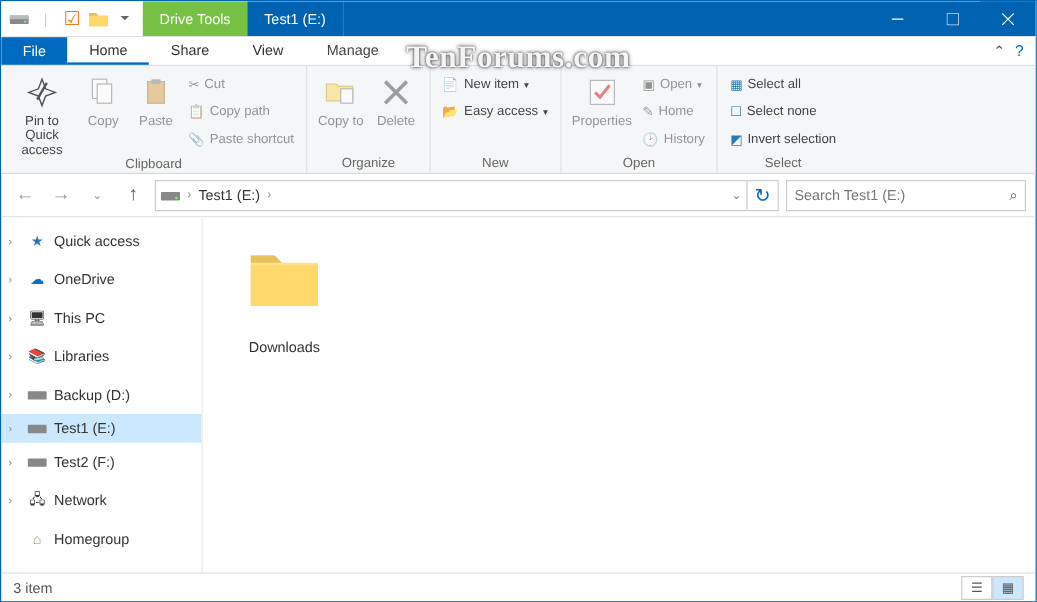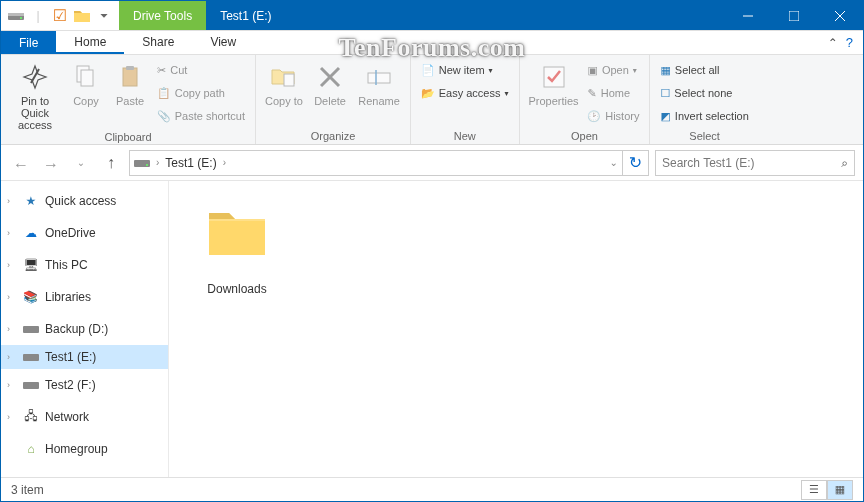--- a/index.html
+++ b/index.html
@@ -96,20 +96,21 @@
         </svg>
       </div>
   </div>
 </div>
 
 <div class="tabs-bar">
   <div class="file-tab">File</div>
   <div class="tab active">Home</div>
   <div class="tab">Share</div>
   <div class="tab">View</div>
+  <div class="tab manage">Manage</div>
   <div class="tabs-right">
     <span style="font-size:12px;">⌃</span>
     <span style="color:#0066cc;font-size:13px;">?</span>
   </div>
 </div>
 
 <div class="ribbon">
 
   <div class="rgroup">
     <div class="rgroup-body">
@@ -170,29 +171,20 @@
         <span>Copy to</span>
       </div>
       <div class="rbtn-lg disabled" style="width:44px">
         <span class="ico">
             <svg width="24" height="24" viewBox="0 0 24 24">
               <line x1="3" y1="3" x2="21" y2="21" stroke="#555" stroke-width="3"></line>
               <line x1="21" y1="3" x2="3" y2="21" stroke="#555" stroke-width="3"></line>
             </svg>
           </span>
         <span>Delete</span>
-      </div>
-      <div class="rbtn-lg disabled" style="width:50px">
-        <span class="ico">
-            <svg width="26" height="20" viewBox="0 0 26 20">
-              <rect x="2" y="6" width="22" height="10" fill="#fff" stroke="#888"></rect>
-              <line x1="10" y1="3" x2="10" y2="18" stroke="#2a7ab8" stroke-width="1.5"></line>
-            </svg>
-          </span>
-        <span>Rename</span>
       </div>
     </div>
     <div class="rgroup-label">Organize</div>
   </div>
 
   <div class="rgroup">
     <div class="rgroup-body">
       <div class="rbtn-sm-col">
         <div class="rbtn-sm">
             <span>📄</span>

